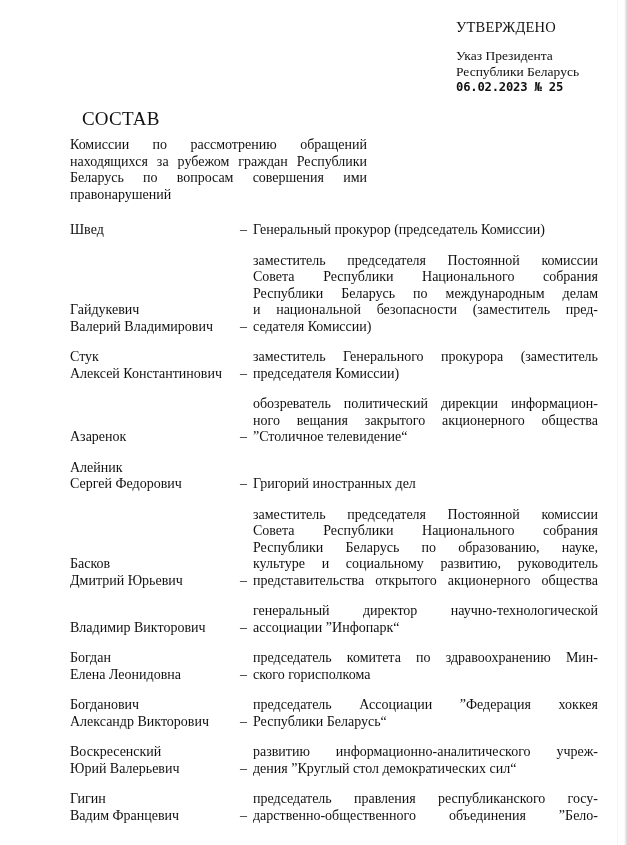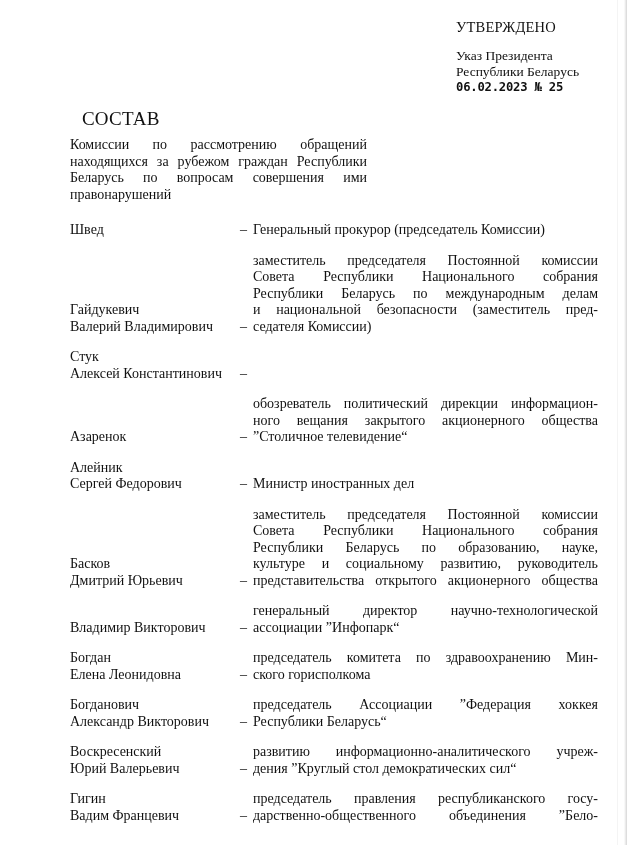--- a/index.html
+++ b/index.html
@@ -184,40 +184,44 @@
           <span class="j">и национальной безопасности (заместитель пред-</span>
           <span class="l">седателя Комиссии)</span>
         </div>
       </div>
       <div class="member">
         <div class="member-name">
           <span>Стук</span>
           <span>Алексей Константинович</span>
         </div>
         <div class="member-dash">–</div>
+        <div class="member-role">
+          <span class="j">заместитель Генерального прокурора (заместитель</span>
+          <span class="l">председателя Комиссии)</span>
+        </div>
       </div>
       <div class="member">
         <div class="member-name">
           <span>Азаренок</span>
         </div>
         <div class="member-dash">–</div>
         <div class="member-role">
           <span class="j">обозреватель политический дирекции информацион-</span>
           <span class="j">ного вещания закрытого акционерного общества</span>
           <span class="l">”Столичное телевидение“</span>
         </div>
       </div>
       <div class="member">
         <div class="member-name">
           <span>Алейник</span>
           <span>Сергей Федорович</span>
         </div>
         <div class="member-dash">–</div>
         <div class="member-role">
-          <span class="l">Министр иностранных дел</span>
+          <span class="l">Григорий иностранных дел</span>
         </div>
       </div>
       <div class="member">
         <div class="member-name">
           <span>Басков</span>
           <span>Дмитрий Юрьевич</span>
         </div>
         <div class="member-dash">–</div>
         <div class="member-role">
           <span class="j">заместитель председателя Постоянной комиссии</span>

